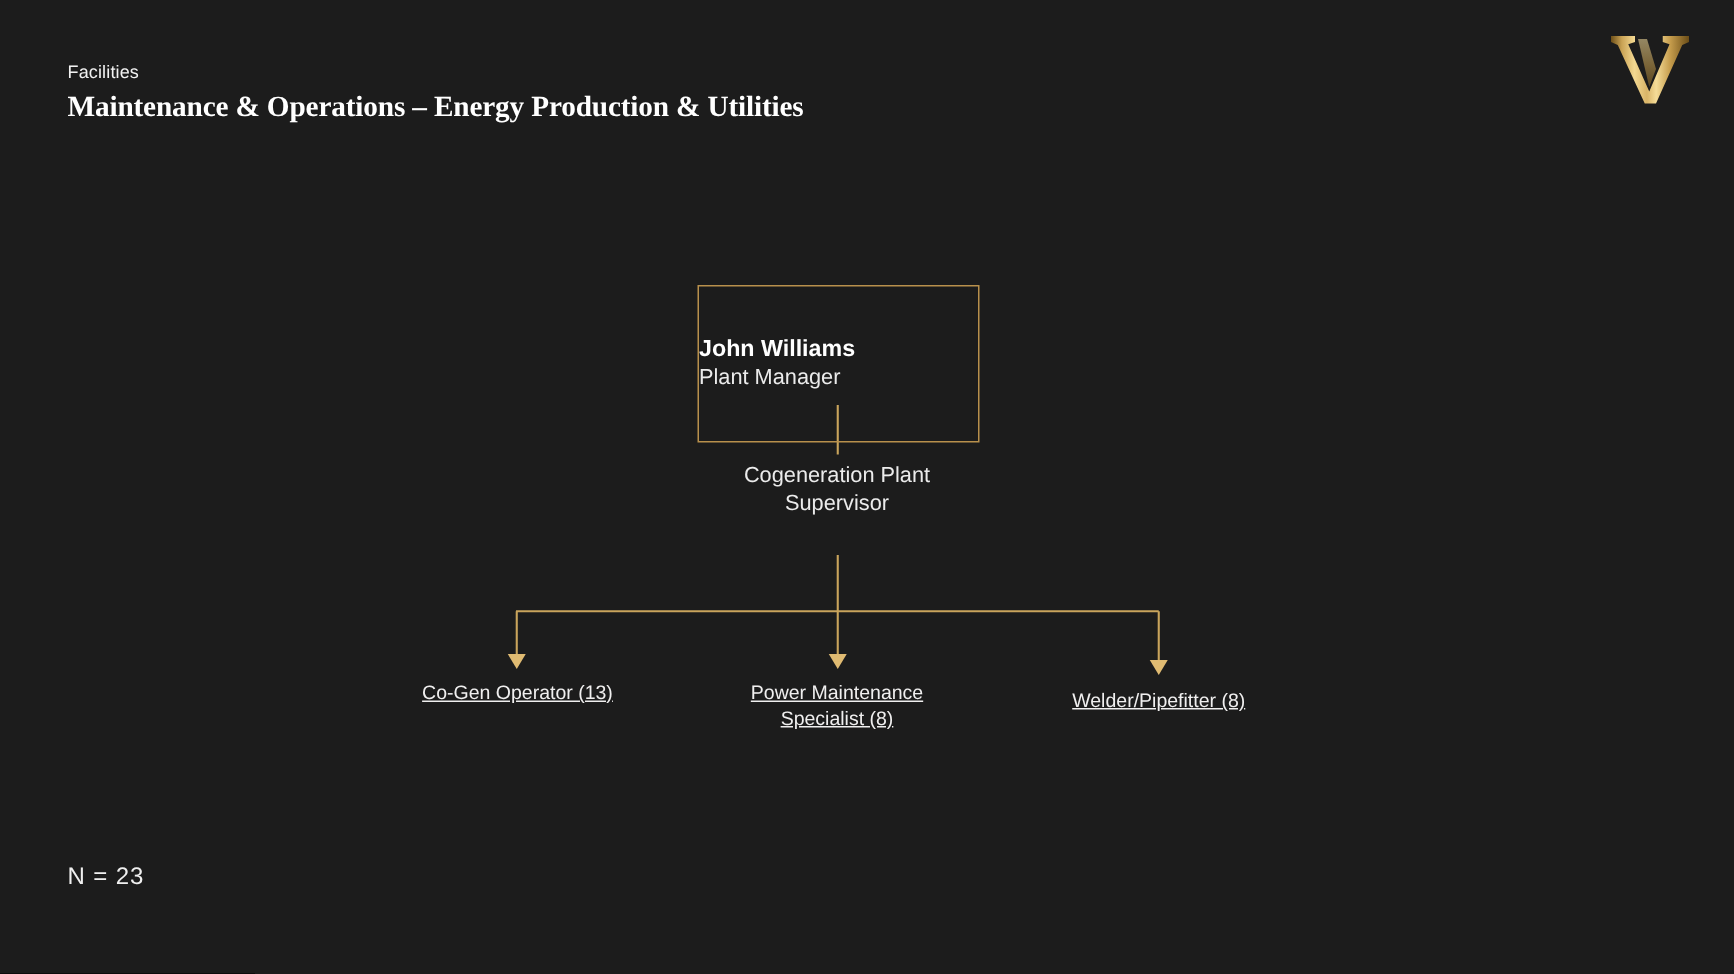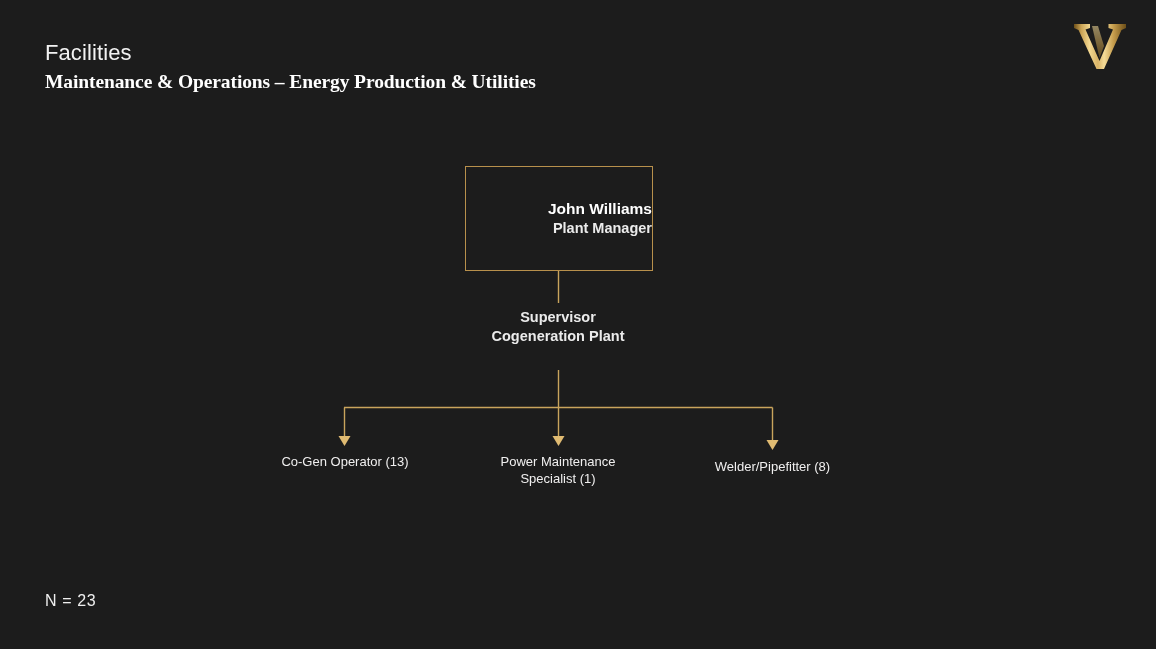--- a/index.html
+++ b/index.html
@@ -19,21 +19,21 @@
   }
 
   
   #header {
     position: absolute;
     left: 45px;
     top: 42px;
     line-height: 1.0;
   }
   #eyebrow {
-    font-size: 22px;
+    font-size: 12px;
     font-weight: 400;
     color: #f2f2f2;
     letter-spacing: 0.1px;
     margin-bottom: 8px;
   }
   #headline {
     font-size: 19.5px;
     font-weight: 700;
     color: #ffffff;
     letter-spacing: -0.1px;
@@ -57,56 +57,58 @@
     width: 1156px;
     height: 649px;
   }
 
   .node-box {
     position: absolute;
     box-sizing: border-box;
     border: 1px solid #b8904c;
     display: flex;
     flex-direction: column;
-    align-items: flex-end;
+    align-items: flex-start;
     justify-content: center;
     text-align: center;
+    margin-top: 24px;
   }
   .node-plain {
     position: absolute;
     text-align: center;
     box-sizing: border-box;
   }
   .node-name {
     font-size: 15.5px;
     font-weight: 700;
     color: #ffffff;
     line-height: 1.30;
   }
   .node-title {
     font-size: 14.5px;
-    font-weight: 700;
+    font-weight: 400;
     color: #ebebeb;
     line-height: 1.31;
   }
   .leaf-label {
     position: absolute;
     text-align: center;
     font-size: 13px;
     font-weight: 400;
     color: #f0efef;
     line-height: 1.30;
     box-sizing: border-box;
+    text-decoration: underline;
   }
 
   
   #footer-total {
     position: absolute;
     left: 45px;
-    top: 592px;
+    top: 576px;
     font-size: 16px;
     font-weight: 400;
     color: #efefef;
     letter-spacing: 0.6px;
   }
 </style>
 </head>
 <body>
 
 <div id="slide">
@@ -156,31 +158,31 @@
     <line x1="772.5" y1="407.5" x2="772.5" y2="441" stroke="#c9a45c" stroke-width="1.4"></line>
     <polygon points="766.5,440 778.5,440 772.5,450" fill="#e0bb72"></polygon>
   </svg>
 
   <div class="node-box" style="left:465px; top:166px; width:188px; height:105px;">
     <div class="node-name">John Williams</div>
     <div class="node-title">Plant Manager</div>
   </div>
 
   <div class="node-plain" style="left:458px; top:308px; width:200px;">
+    <div class="node-title">Cogeneration Plant</div>
     <div class="node-title">Supervisor</div>
-    <div class="node-title">Cogeneration Plant</div>
   </div>
 
   <div class="leaf-label" style="left:255px; top:454px; width:180px;">
     <span>Co-Gen Operator (13)</span>
   </div>
 
   <div class="leaf-label" style="left:478px; top:454px; width:160px;">
     <div>Power Maintenance</div>
-    <div>Specialist (1)</div>
+    <div>Specialist (8)</div>
   </div>
 
   <div class="leaf-label" style="left:692px; top:459px; width:161px;">
     <span>Welder/Pipefitter (8)</span>
   </div>
 
   <div id="footer-total">N = 23</div>
 
 </div>
 

